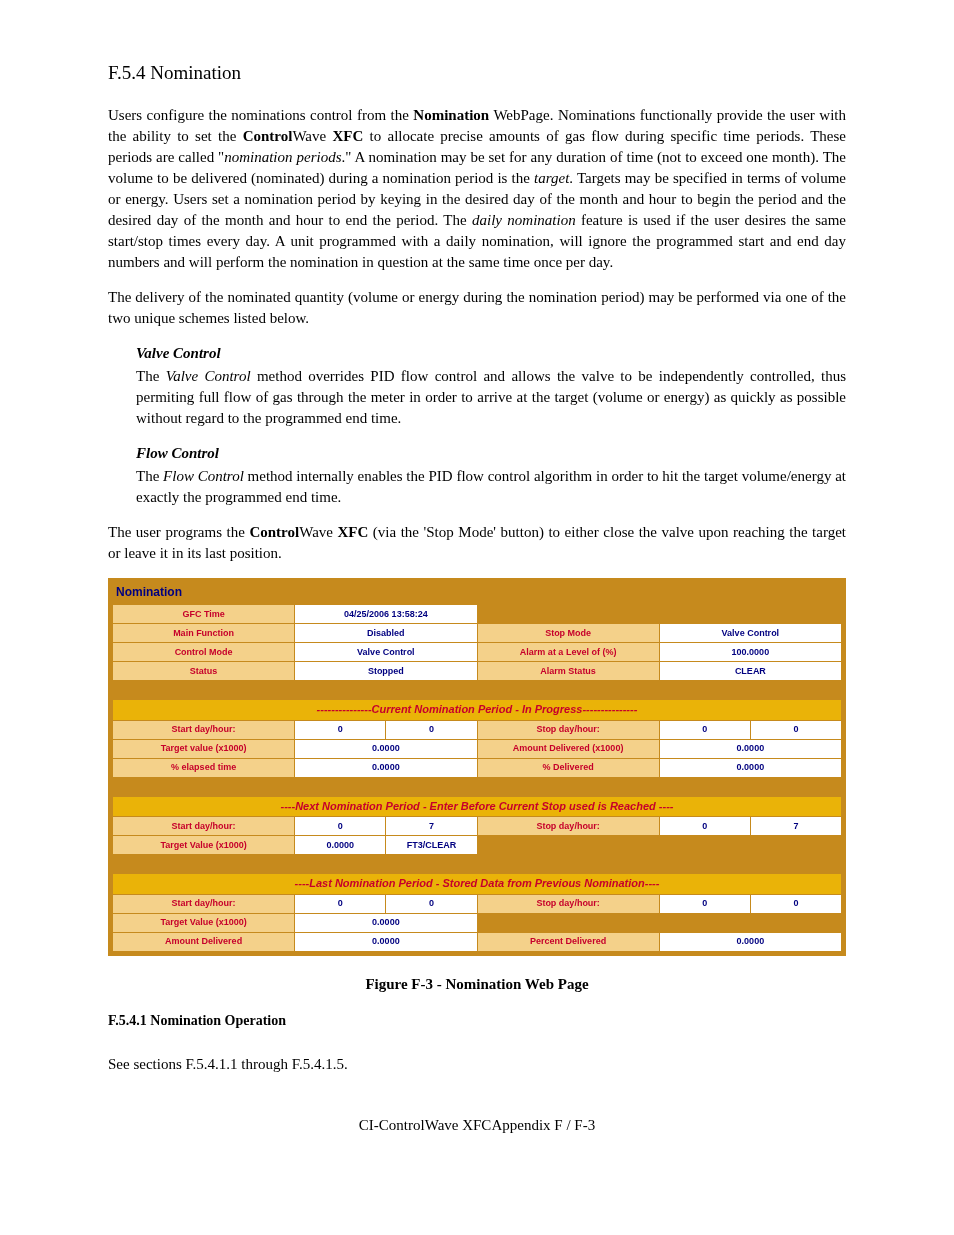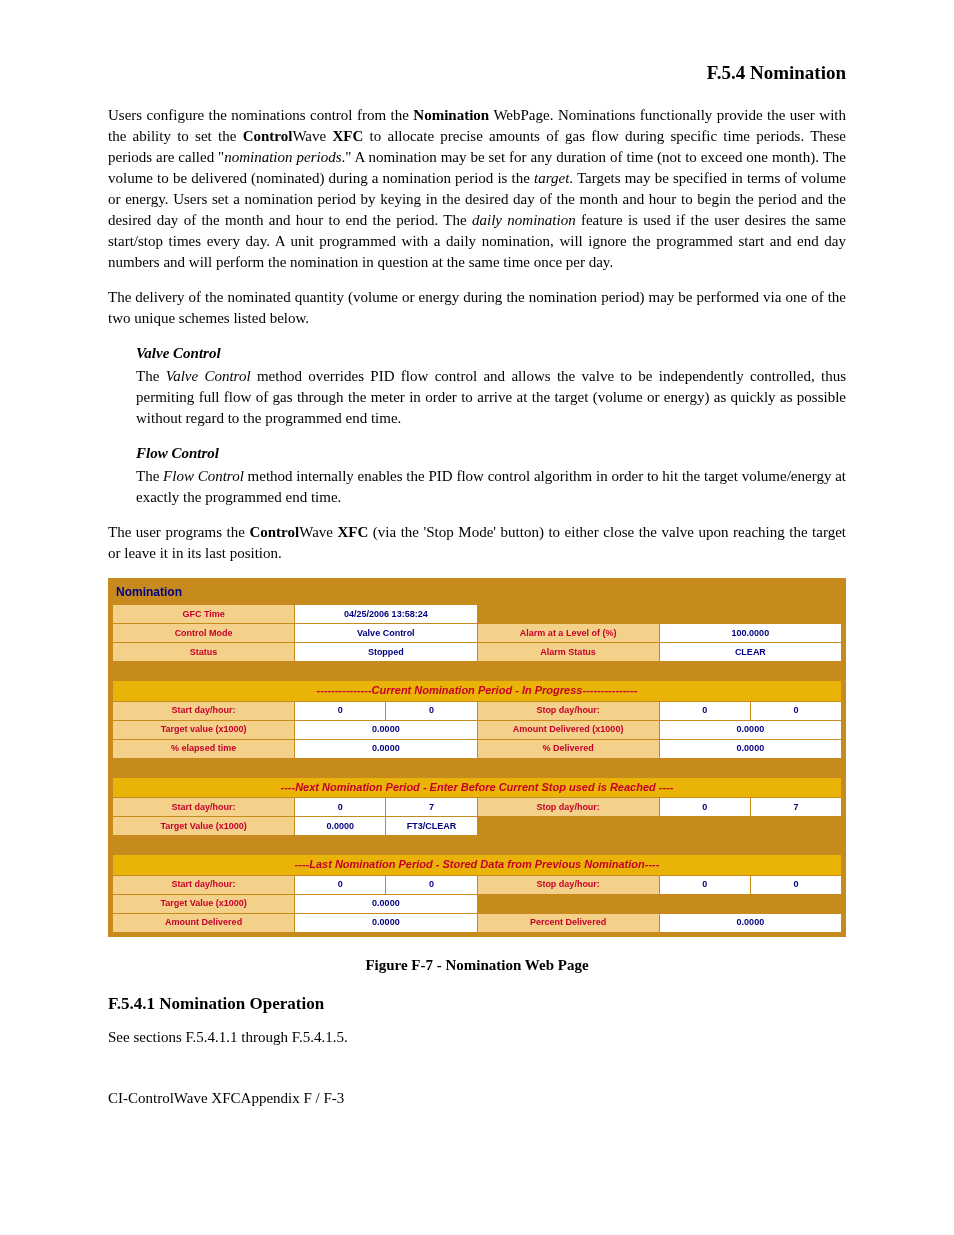--- a/index.html
+++ b/index.html
@@ -8,49 +8,48 @@
     line-height: 1.4;
     color: #000;
     background: #fff;
     margin: 0;
     padding: 60px 108px 40px 108px;
     width: 954px;
     box-sizing: border-box;
   }
   h2 {
     font-size: 19px;
-    font-weight: bold;
+    font-weight: normal;
     margin: 0 0 18px 0;
-    text-align: right;
   }
   h3 {
-    font-size: 17px;
-    font-weight: bold;
-    margin: 16px 0 12px 0;
+    font-size: 14px;
+    font-weight: bold;
+    margin: 16px 0 24px 0;
   }
   p {
     margin: 0 0 14px 0;
     text-align: justify;
   }
   .indent {
     margin-left: 28px;
   }
   .sub-head {
     font-style: italic;
     font-weight: bold;
     margin-bottom: 2px;
   }
   .fig-caption {
     text-align: center;
     font-weight: bold;
     margin: 18px 0 10px 0;
   }
   .footer {
     display: flex;
-    justify-content: flex-start;
+    justify-content: center;
     margin-top: 40px;
     font-size: 15px;
   }
   .panel {
     background: #c68a1d;
     border: 2px solid #c68a1d;
     padding: 2px;
     font-family: Arial, sans-serif;
     font-size: 9px;
     margin-top: 10px;
@@ -142,20 +141,26 @@
         <col style="width:12.5%">
         <col style="width:12.5%">
       </colgroup>
     <tbody>
         <tr>
       <td class="lbl" colspan="2">GFC Time</td>
       <td class="val" colspan="2">04/25/2006 13:58:24</td>
       <td class="empty" colspan="4"></td>
     </tr>
     <tr>
+      <td class="lbl" colspan="2">Main Function</td>
+      <td class="val" colspan="2">Disabled</td>
+      <td class="lbl" colspan="2">Stop Mode</td>
+      <td class="val" colspan="2">Valve Control</td>
+    </tr>
+    <tr>
       <td class="lbl" colspan="2">Control Mode</td>
       <td class="val" colspan="2">Valve Control</td>
       <td class="lbl" colspan="2">Alarm at a Level of (%)</td>
       <td class="val" colspan="2">100.0000</td>
     </tr>
     <tr>
       <td class="lbl" colspan="2">Status</td>
       <td class="val" colspan="2">Stopped</td>
       <td class="lbl" colspan="2">Alarm Status</td>
       <td class="val" colspan="2">CLEAR</td>
@@ -228,21 +233,21 @@
     <tr>
       <td class="lbl" colspan="2">Amount Delivered</td>
       <td class="val" colspan="2">0.0000</td>
       <td class="lbl" colspan="2">Percent Delivered</td>
       <td class="val" colspan="2">0.0000</td>
     </tr>
   </tbody>
     </table>
 </div>
 
-<p class="fig-caption">Figure F-7 - Nomination Web Page</p>
+<p class="fig-caption">Figure F-3 - Nomination Web Page</p>
 
 <h3>F.5.4.1  Nomination Operation</h3>
 
 <p>See sections F.5.4.1.1 through F.5.4.1.5.</p>
 
 <div class="footer">
   <span>CI-ControlWave XFC</span>
   <span>Appendix F / F-3</span>
 </div>
 

